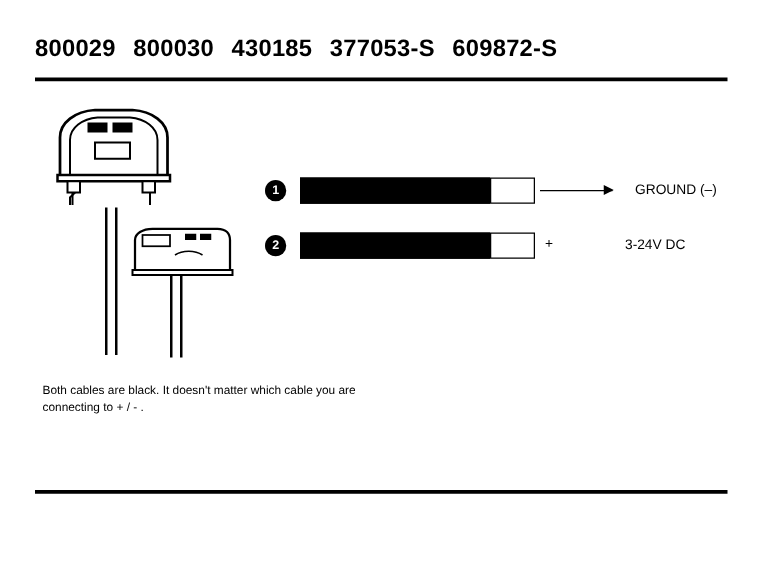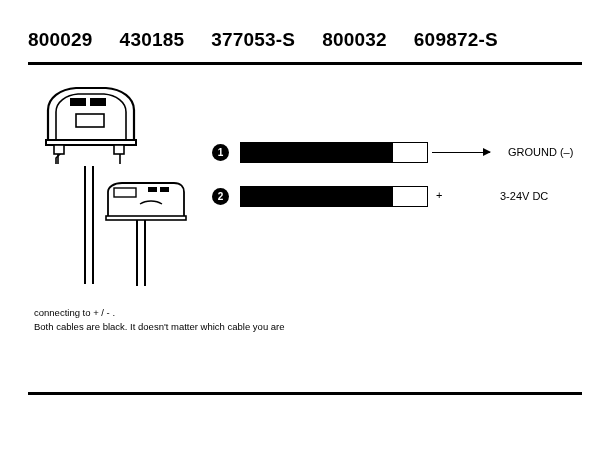--- a/index.html
+++ b/index.html
@@ -23,21 +23,21 @@
   }
 
   
   .title-row {
     position: absolute;
     left: 28px;
     top: 30px;
     width: 554px;
     display: flex;
     align-items: center;
-    gap: 27px;
+    gap: 14px;
     font-size: 19px;
     font-weight: bold;
     letter-spacing: 0.2px;
     white-space: nowrap;
   }
   .title-row span {
     line-height: 1;
   }
 
   .rule {
@@ -157,23 +157,23 @@
     line-height: 1.45;
   }
 </style>
 </head>
 <body>
 
 <div id="sheet">
 
   <div class="title-row">
     <span>800029</span>
+    <span>800030</span>
     <span>430185</span>
     <span>377053-S</span>
-    <span>800032</span>
     <span>609872-S</span>
   </div>
 
   <div class="rule top"></div>
   <div class="rule bottom"></div>
 
   <div class="lamp-a">
     <svg width="110" height="90" viewBox="0 0 110 90">
       <path d="M12,58 L12,26 C12,14 24,5 40,4 L70,4 C86,5 98,14 98,26 L98,58 Z" fill="#ffffff" stroke="#000000" stroke-width="2.2" stroke-linejoin="round"></path>
       <path d="M20,56 L20,28 C20,18 30,11 42,10 L68,10 C80,11 90,18 90,28 L90,56 Z" fill="#ffffff" stroke="#000000" stroke-width="1.6" stroke-linejoin="round"></path>
@@ -216,17 +216,17 @@
 
   <div class="wire-group wire-2" style="width:380px; height:24px;">
     <div class="bullet">2</div>
     <div class="cable"></div>
     <div class="cable-tip"></div>
     <div class="plus-sign">+</div>
     <div class="wire-label">3-24V DC</div>
   </div>
 
   <div class="note">
+    <div>Both cables are black. It doesn't matter which cable you are</div>
     <div>connecting to + / - .</div>
-    <div>Both cables are black. It doesn't matter which cable you are</div>
   </div>
 
 </div>
 
 </body></html>

